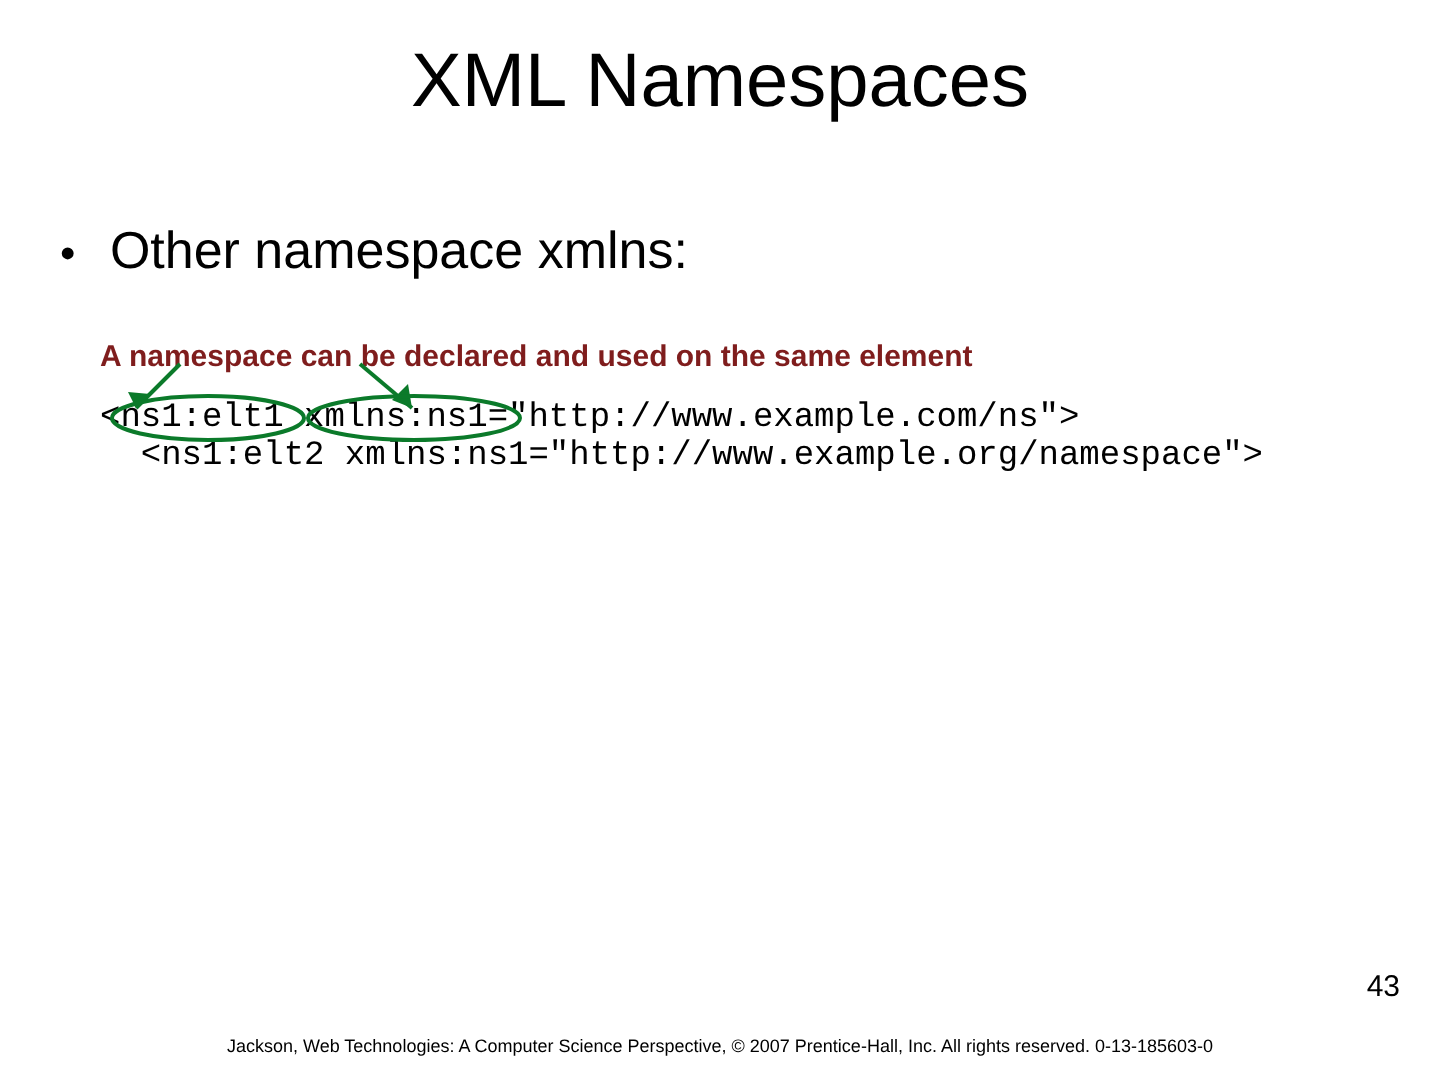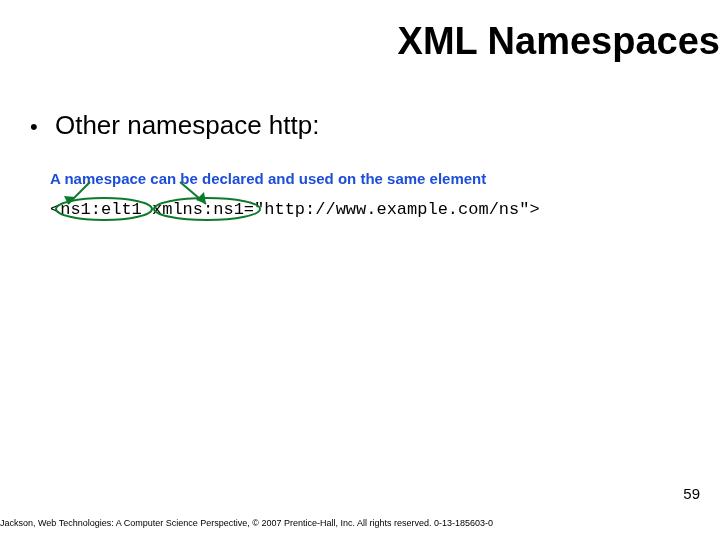--- a/index.html
+++ b/index.html
@@ -1,52 +1,53 @@
 <!DOCTYPE html>
 <html><head>
 <meta charset="utf-8">
 <style>
   html,body{margin:0;padding:0}
   body{width:720px;height:540px;position:relative;font-family:Arial,Helvetica,sans-serif;color:#000;background:#fff}
-  .title{position:absolute;top:20px;left:0;right:0;text-align:right;font-size:38px;font-weight:700}
+  .title{position:absolute;top:20px;left:0;right:0;text-align:center;font-size:38px;font-weight:400}
   .bullet-row{position:absolute;top:110px;left:30px;font-size:26px}
   .bullet-dot{display:inline-block;vertical-align:middle;font-size:22px;margin-right:10px}
-  .note{position:absolute;top:170px;left:50px;font-size:15px;color:#1d4ed8;font-weight:700}
+  .note{position:absolute;top:170px;left:50px;font-size:15px;color:#7f1d1d;font-weight:700}
   .codeblock{position:absolute;top:200px;left:50px;width:600px}
   .code-line{font-family:"Courier New",Courier,monospace;font-size:17px;white-space:pre}
   svg.annot{position:absolute;pointer-events:none}
   .pagenum{position:absolute;right:20px;bottom:38px;font-size:15px}
-  .footer{position:absolute;left:0;right:0;bottom:12px;font-size:9px;}
+  .footer{position:absolute;left:0;right:0;bottom:12px;font-size:9px;text-align:center}
 </style>
 </head>
 <body>
 
 <div class="title">XML Namespaces</div>
 
 <div class="bullet-row">
   <span class="bullet-dot">•</span>
-  <span>Other namespace http:</span>
+  <span>Other namespace xmlns:</span>
 </div>
 
 <div class="note">A namespace can be declared and used on the same element</div>
 
 <svg class="annot" style="top:180px;left:60px" width="60" height="30">
   <line x1="30" y1="2" x2="8" y2="24" stroke="#0b7a2a" stroke-width="2"></line>
   <polygon points="8,24 15,17 4,16" fill="#0b7a2a"></polygon>
 </svg>
 <svg class="annot" style="top:180px;left:170px" width="60" height="30">
   <line x1="10" y1="2" x2="36" y2="24" stroke="#0b7a2a" stroke-width="2"></line>
   <polygon points="36,24 26,20 34,12" fill="#0b7a2a"></polygon>
 </svg>
 
 <div class="codeblock">
   <div class="code-line">&lt;ns1:elt1 xmlns:ns1="http://www.example.com/ns"&gt;</div>
+  <div class="code-line">  &lt;ns1:elt2 xmlns:ns1="http://www.example.org/namespace"&gt;</div>
 </div>
 
 <svg class="annot" style="top:196px;left:54px" width="100" height="26">
   <ellipse cx="50" cy="13" rx="48" ry="11" fill="none" stroke="#0b7a2a" stroke-width="2"></ellipse>
 </svg>
 <svg class="annot" style="top:196px;left:152px" width="110" height="26">
   <ellipse cx="55" cy="13" rx="53" ry="11" fill="none" stroke="#0b7a2a" stroke-width="2"></ellipse>
 </svg>
 
-<div class="pagenum">59</div>
+<div class="pagenum">43</div>
 <div class="footer">Jackson, Web Technologies: A Computer Science Perspective, © 2007 Prentice-Hall, Inc. All rights reserved. 0-13-185603-0</div>
 
 </body></html>

